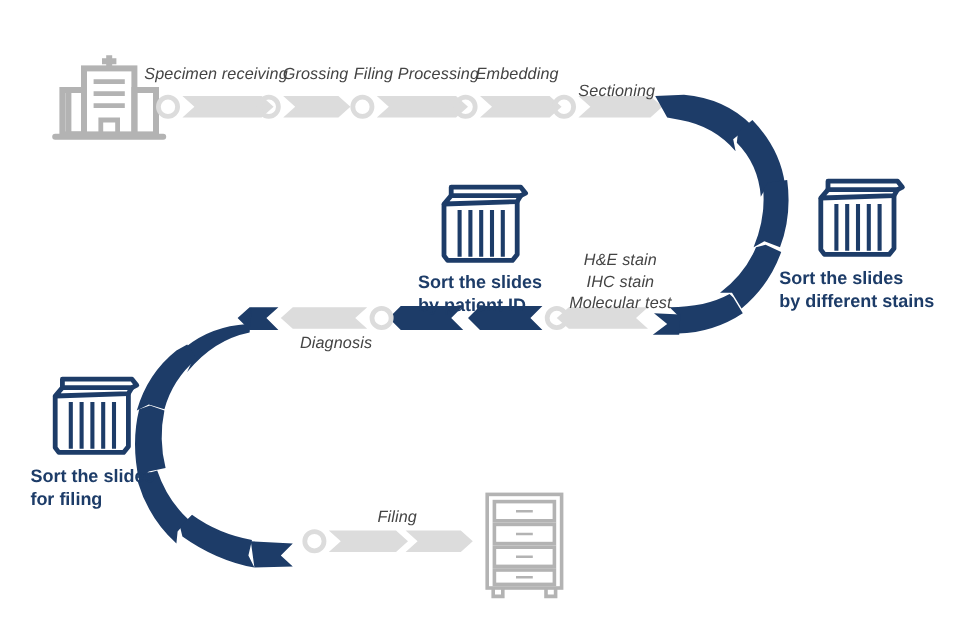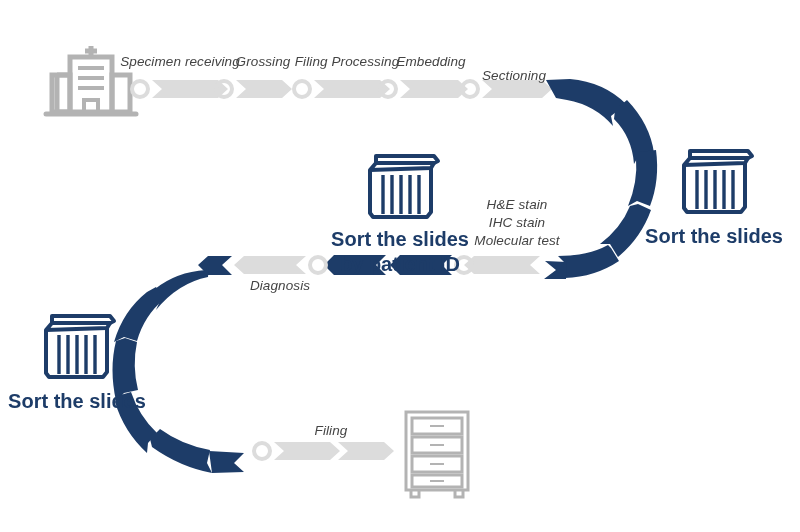--- a/index.html
+++ b/index.html
@@ -16,24 +16,23 @@
     font-style:italic;
     font-size:13.5px;
     color:#444444;
     white-space:nowrap;
     letter-spacing:0.1px;
   }
   .lbl-c{transform:translateX(-50%);text-align:center;}
   .node-lbl{
     position:absolute;
     font-weight:bold;
-    font-size:20px;
+    font-size:15px;
     color:#1d3c68;
     white-space:nowrap;
-    text-align:center;
     line-height:1.25;
     transform:translateX(-50%);
   }
   .stk{position:absolute;transform:translateX(-50%);text-align:center;line-height:1.32;}
 </style>
 </head>
 <body>
 
 <svg id="diagram" viewBox="0 0 800 532">
   <defs>
@@ -162,32 +161,34 @@
 </svg>
 
 <div class="lbl lbl-c" style="left:180px;top:54px;">Specimen receiving</div>
 <div class="lbl lbl-c" style="left:263px;top:54px;">Grossing</div>
 <div class="lbl lbl-c" style="left:347px;top:54px;">Filing Processing</div>
 <div class="lbl lbl-c" style="left:431px;top:54px;font-style:italic;">Embedding</div>
 <div class="lbl lbl-c" style="left:514px;top:68px;font-style:italic;">Sectioning</div>
 
 <div class="lbl lbl-c" style="left:280px;top:238px;margin-top:40px;">Diagnosis</div>
 
-<div class="lbl stk" style="left:517px;top:196px;">
+<div class="lbl stk" style="left:517px;top:208px;">
   <div>H&amp;E stain</div>
   <div>IHC stain</div>
   <div>Molecular test</div>
 </div>
 
 <div class="lbl lbl-c" style="left:331px;top:423px;">Filing</div>
 
 <div class="node-lbl" style="left:714px;top:224px;">
   <div>Sort the slides</div>
+  <div>by different stains</div>
 </div>
 
 <div class="node-lbl" style="left:400px;top:227px;">
   <div>Sort the slides</div>
   <div>by patient ID</div>
 </div>
 
 <div class="node-lbl" style="left:77px;top:389px;">
   <div>Sort the slides</div>
+  <div>for filing</div>
 </div>
 
 </body></html>

